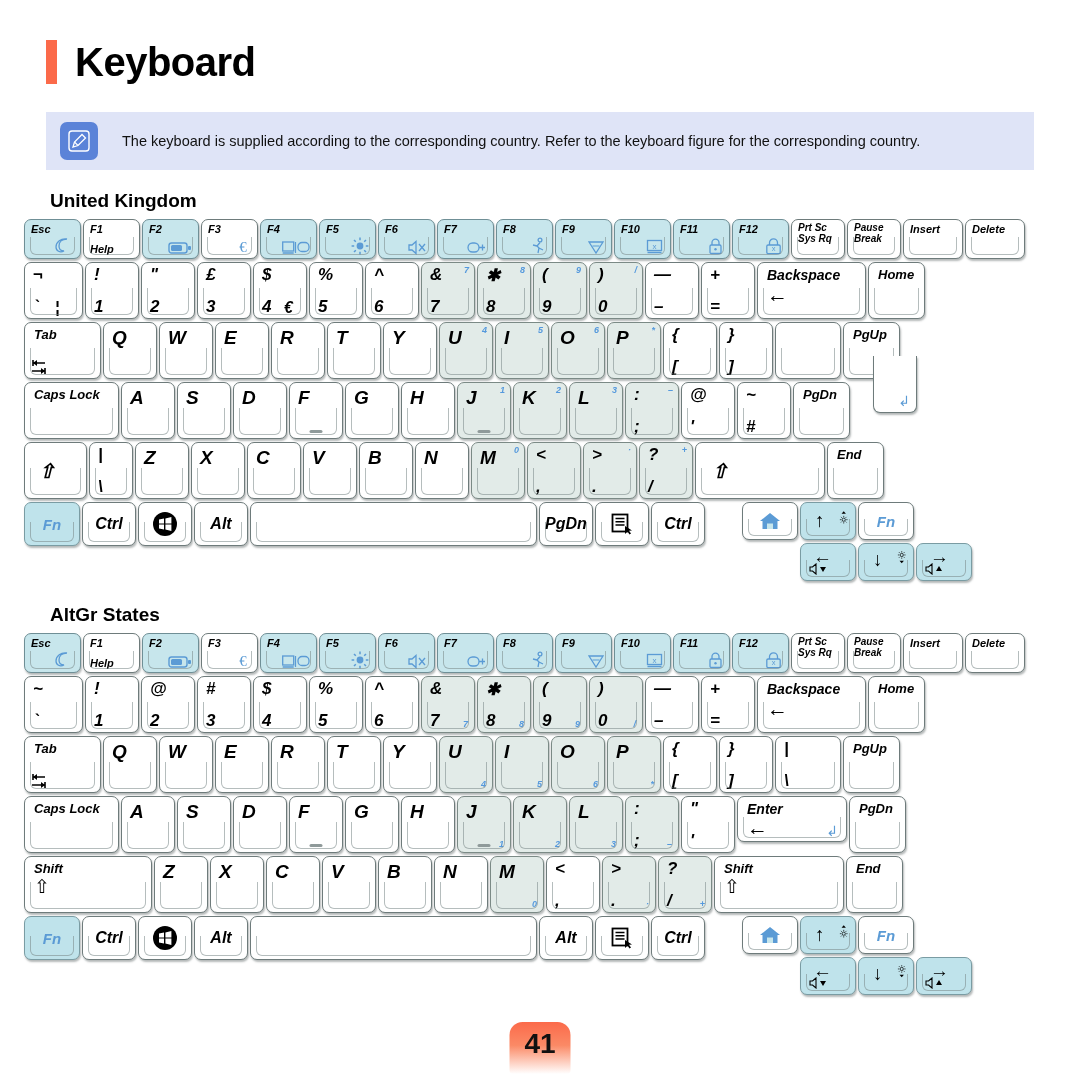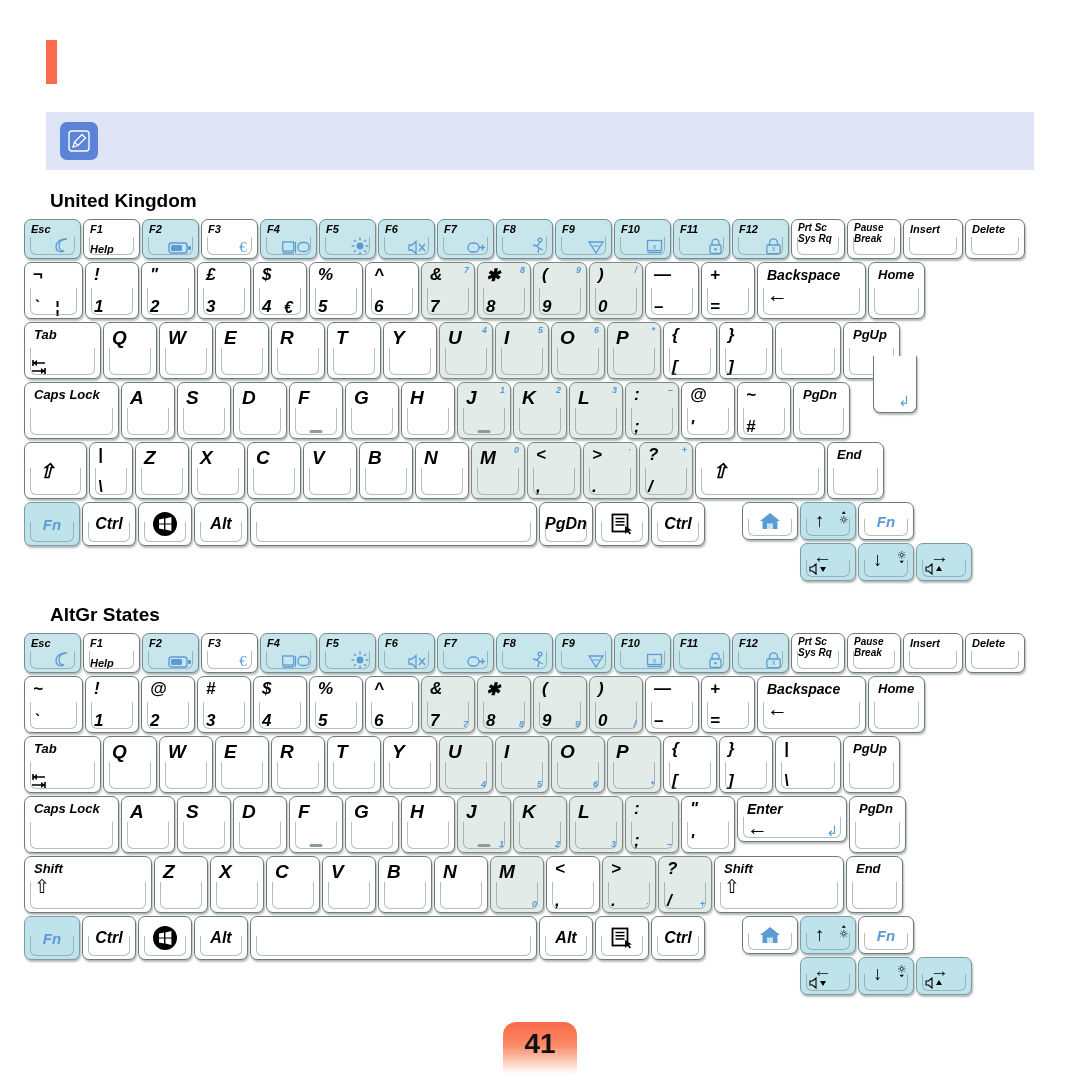--- a/index.html
+++ b/index.html
@@ -115,44 +115,46 @@
   }
   .word-tl{
     position:absolute; top:4px; left:9px;
     font-size:14px; font-weight:bold; font-style:italic;
   }
   .arrow-big{ position:absolute; left:9px; top:20px; font-size:21px; }
   .ret-blue{ position:absolute; right:8px; bottom:2px; font-size:14px; color:#5b9bd5; }
   .page-num{
     position:absolute; left:50%; transform:translateX(-50%);
     bottom:6px;
-    width:74px; height:52px;
+    width:61px; height:52px;
     border-radius:13px 13px 4px 4px;
     background:linear-gradient(to bottom,#fb6a4a 0%,#fb8a66 45%,#ffffff 100%);
     display:flex; align-items:center; justify-content:center;
     font-size:28px; font-weight:bold; color:#111;
     padding-bottom:9px;
   }
   svg{ display:block; }
 </style>
 </head>
 <body>
 
 <div class="page-header">
   <div class="title-bar"></div>
+  <div class="page-title">Keyboard</div>
 </div>
 
 <div class="note-box">
   <div class="note-icon">
     <svg width="24" height="24" viewBox="0 0 24 24">
       <rect x="2" y="2" width="20" height="20" rx="3" fill="none" stroke="#ffffff" stroke-width="1.4"></rect>
       <path d="M6 18 L7.5 13 L15 5.5 L18.5 9 L11 16.5 Z" fill="none" stroke="#ffffff" stroke-width="1.3"></path>
       <line x1="7.5" y1="13" x2="11" y2="16.5" stroke="#ffffff" stroke-width="1.1"></line>
     </svg>
   </div>
+  <div class="note-text">The keyboard is supplied according to the corresponding country. Refer to the keyboard figure for the corresponding country.</div>
 </div>
 
 <div class="section-title">United Kingdom</div>
 <div class="keyboard" id="kb-uk" style="position: relative;">
     <div class="kbrow">
       <div class="key fnk inner" style="width: 57px; height: 40px;">
         <div class="lbl tl">Esc</div>
         <span class="fnicon" style="">
           <svg width="20" height="18" viewBox="0 0 20 18">
             <path d="M13 2 C8 2 5 5 5 9 c0 3 2 5 5 5 c-4 2-8 0-8-4 C2 5 7 1 13 2 Z" fill="none" stroke="#5b9bd5" stroke-width="1.3"></path>

